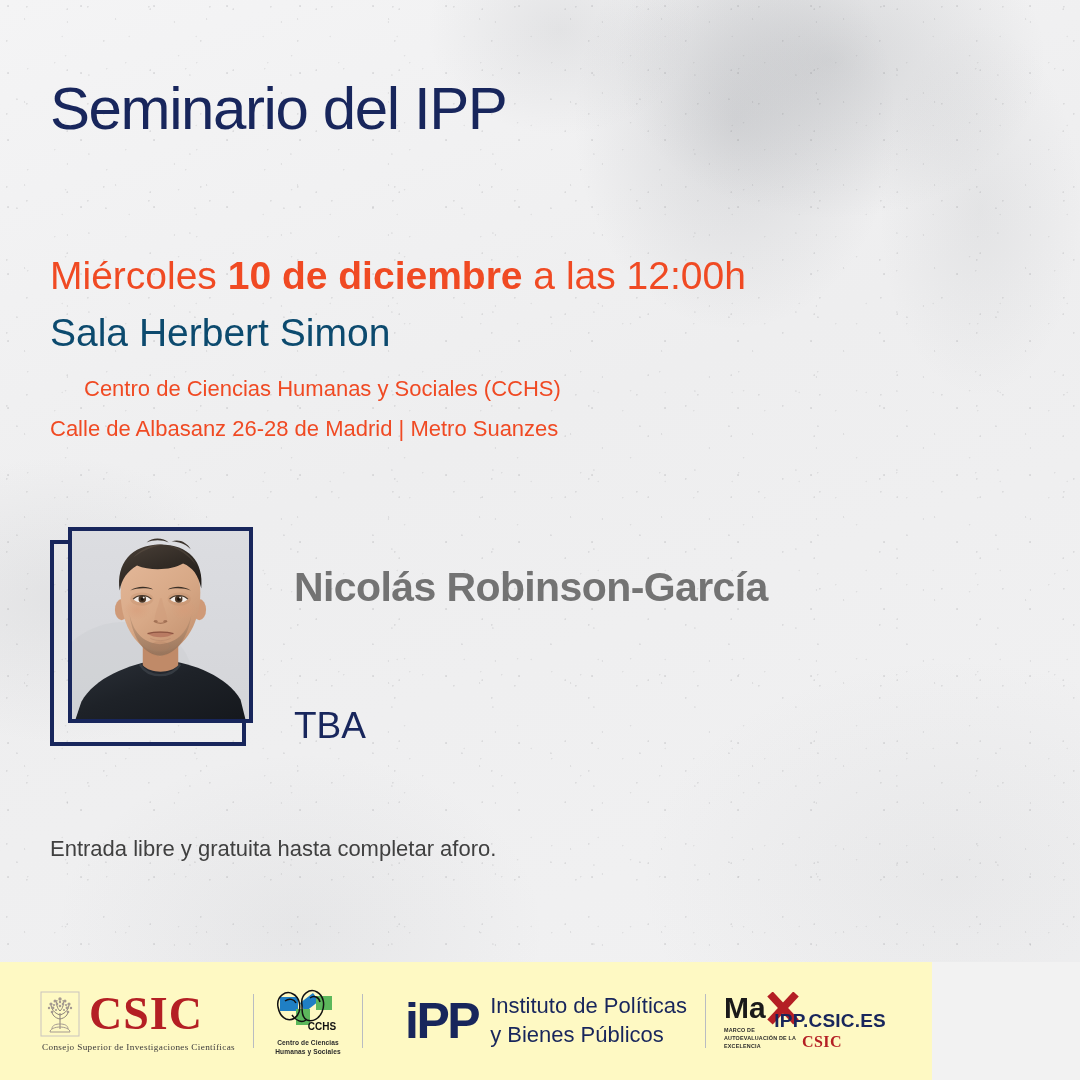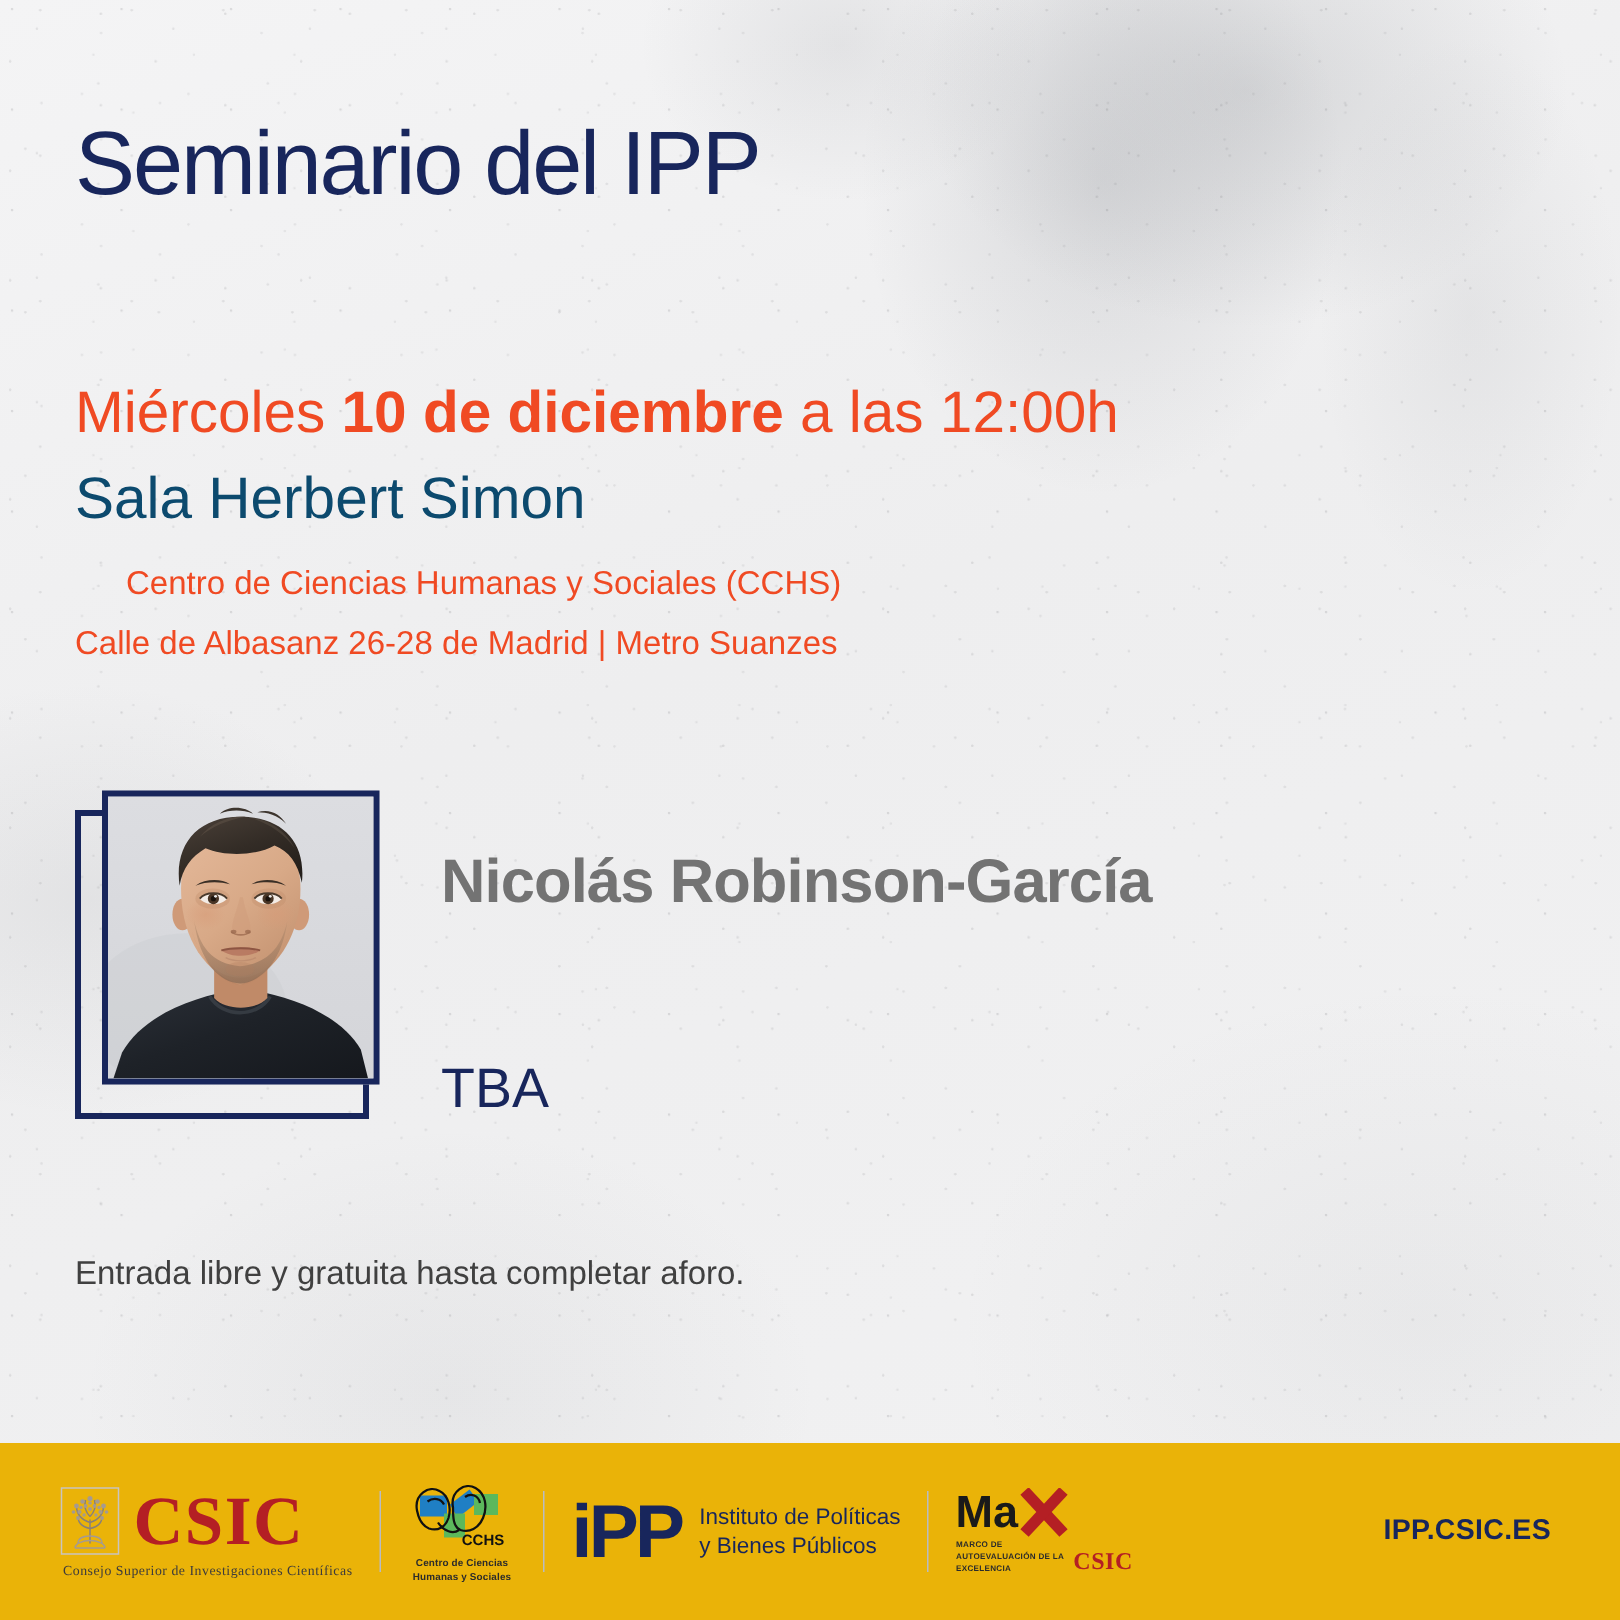--- a/index.html
+++ b/index.html
@@ -112,22 +112,22 @@
     font-size:30px; color:#18265c; line-height:1;
   }
   .speaker-talk {
     position:absolute; left:294px; top:707px;
     font-size:37px; color:#18265c; line-height:1;
   }
 
   
   .footer {
     position:absolute; left:0; top:962px;
-    width:1080px; height:118px;
-    background:#eab308;
+    width:932px; height:118px;
+    background:#fef9c3;
   }
   .footer-logos {
     position:absolute; left:40px; top:0;
     height:118px; display:flex; align-items:center; gap:0;
   }
   .vdiv { width:1px; height:54px; background:#b9bcc2; margin:0 18px; }
 
   
   .csic { display:flex; flex-direction:column; align-items:flex-start; }
   .csic-row { display:flex; align-items:center; gap:9px; }
@@ -143,28 +143,28 @@
   }
 
   
   .cchs { display:flex; flex-direction:column; align-items:center; }
   .cchs-sub {
     font-size:6.6px; font-weight:bold; color:#2b2b2b;
     text-align:center; line-height:1.35; margin-top:2px; letter-spacing:.1px;
   }
 
   
-  .ipp { display:flex; align-items:center; gap:12px; }
+  .ipp { display:flex; align-items:center; gap:12px;margin-left:24px; }
   .ipp-mark {
     font-size:50px; font-weight:bold; color:#18265c;
     letter-spacing:-2.5px; line-height:1;
   }
   .ipp-mark .i-low { font-weight:bold; }
   .ipp-text {
-    font-size:15px; color:#18265c; line-height:1.3;
+    font-size:22px; color:#18265c; line-height:1.3;
   }
 
   
   .max { display:flex; flex-direction:column; align-items:flex-start; }
   .max-sub-row { display:flex; align-items:flex-end; gap:6px; margin-top:0px; }
   .max-sub {
     font-size:5.4px; font-weight:bold; color:#2b2b2b;
     line-height:1.5; letter-spacing:.2px; text-transform:uppercase;
   }
   .max-csic {

